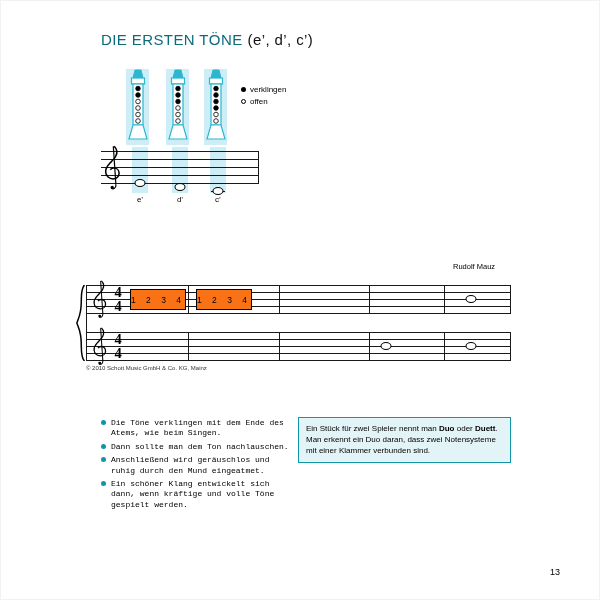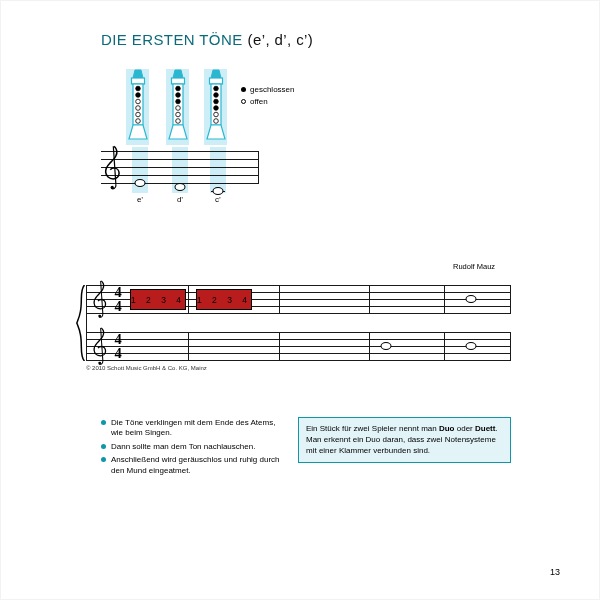--- a/index.html
+++ b/index.html
@@ -32,27 +32,27 @@
 
   .caption{left:118px;top:207px;font-size:7.5px;line-height:1.4;color:#111;}
 
   .piece-title{left:100px;top:240px;font-size:15px;font-weight:bold;letter-spacing:.3px;}
   .composer{left:452px;top:261px;font-size:7.5px;}
 
   .system{left:85px;top:276px;width:425px;height:92px;}
   .brace{position:absolute;left:-10px;top:8px;}
   .timesig{position:absolute;width:14px;text-align:center;font-family:"Liberation Serif",serif;
            font-weight:bold;font-size:14.5px;line-height:14px;}
-  .count-box{position:absolute;height:19px;border:1px solid #000;background:#b91c1c;
+  .count-box{position:absolute;height:19px;border:1px solid #000;background:#f97316;
              display:flex;align-items:center;justify-content:center;font-size:8.5px;letter-spacing:4px;}
 
   .copyright{left:85px;top:364px;font-size:6px;color:#333;}
 
   .bullets{left:100px;top:417px;width:188px;}
-  .bullet{display:flex;gap:5px;margin-bottom:3px;font-size:8px;line-height:1.3;}
+  .bullet{display:flex;gap:5px;margin-bottom:3px;font-size:8px;line-height:1.3;font-family:Liberation Mono, monospace;}
   .bdot{flex:none;width:5px;height:5px;border-radius:50%;background:#0f97a8;margin-top:2px;}
 
   .infobox{left:297px;top:416px;width:213px;border:1px solid #0f97a8;background:#e3f4f8;
            padding:5px 7px;font-size:8px;line-height:1.4;box-sizing:border-box;}
   .infobox .bold{font-weight:bold;}
 
   .pagenum{left:549px;top:566px;font-size:9px;}
   svg{display:block;}
 </style>
 </head>
@@ -103,21 +103,21 @@
       <circle class="hole" cx="11" cy="32.5" r="2.3" fill="#000000" stroke="#000" stroke-width="0.8"></circle>
       <circle class="hole" cx="11" cy="39" r="2.3" fill="#000000" stroke="#000" stroke-width="0.8"></circle>
       <circle class="hole" cx="11" cy="45.5" r="2.3" fill="#ffffff" stroke="#000" stroke-width="0.8"></circle>
       <circle class="hole" cx="11" cy="52" r="2.3" fill="#ffffff" stroke="#000" stroke-width="0.8"></circle>
     </svg>
   </div>
 
   <div class="abs legend">
     <div class="legend-item">
       <span class="dot closed"></span>
-      <span>geschlossen</span>
+      <span>verklingen</span>
     </div>
     <div class="legend-item">
       <span class="dot open"></span>
       <span>offen</span>
     </div>
   </div>
 
   <div class="abs note-strip" style="left:131px;"></div>
   <div class="abs note-strip" style="left:171px;"></div>
   <div class="abs note-strip" style="left:209px;"></div>
@@ -216,20 +216,24 @@
       <span>Die Töne verklingen mit dem Ende des Atems, wie beim Singen.</span>
     </div>
     <div class="bullet">
       <span class="bdot"></span>
       <span>Dann sollte man dem Ton nachlauschen.</span>
     </div>
     <div class="bullet">
       <span class="bdot"></span>
       <span>Anschließend wird geräuschlos und ruhig durch den Mund eingeatmet.</span>
     </div>
+    <div class="bullet">
+      <span class="bdot"></span>
+      <span>Ein schöner Klang entwickelt sich dann, wenn kräftige und volle Töne gespielt werden.</span>
+    </div>
   </div>
 
   <div class="abs infobox">
     <span>Ein Stück für zwei Spieler nennt man </span><span class="bold">Duo</span><span> oder </span><span class="bold">Duett</span><span>. Man erkennt ein Duo daran, dass zwei Notensysteme mit einer Klammer verbunden sind.</span>
   </div>
 
   <div class="abs pagenum">13</div>
 
 </div>
 

